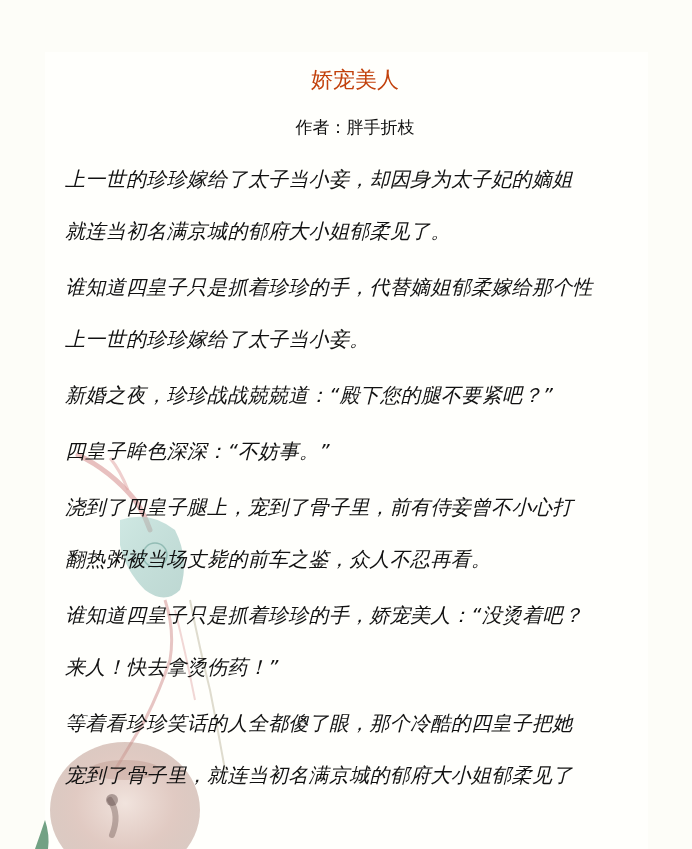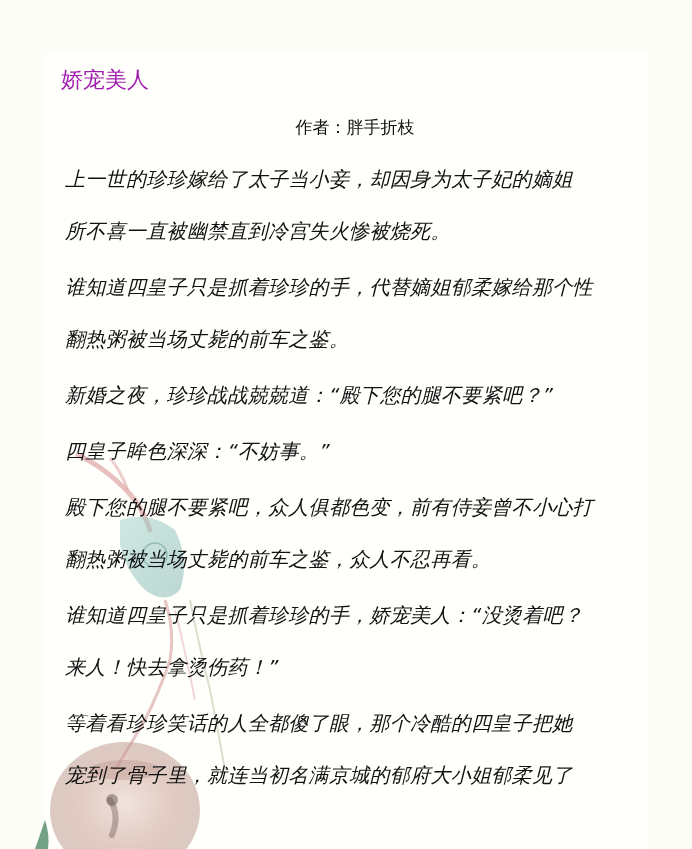--- a/index.html
+++ b/index.html
@@ -31,27 +31,27 @@
       height: 849px;
       pointer-events: none;
     }
     .content {
       position: absolute;
       left: 61px;
       top: 60px;
       width: 590px;
     }
     .title {
-      text-align: left;
+      text-align: center;
       font-size: 22px;
       line-height: 30px;
       margin: 5px 0 0 0;
       padding-left: 0;
       width: 588px;
-      color: #a21caf;
+      color: #c2410c;
       font-weight: normal;
     }
     .author {
       text-align: center;
       font-size: 17px;
       line-height: 24px;
       margin-top: 20px;
       width: 588px;
     }
     .intro-label {
@@ -106,34 +106,34 @@
   <path d="M35 849 Q40 835 45 820 Q50 835 48 849 Z" fill="#4f8a66" opacity="0.8"></path>
 </svg>
 
 <div class="content">
   <h1 class="title">娇宠美人</h1>
   <div class="author">作者：胖手折枝</div>
 
   <div class="para-block" style="margin-top:14px;">
     <p class="para">
       <span class="line">上一世的珍珍嫁给了太子当小妾，却因身为太子妃的嫡姐</span>
-      <span class="line">所不喜一直被幽禁直到冷宫失火惨被烧死。</span>
+      <span class="line">就连当初名满京城的郁府大小姐郁柔见了。</span>
     </p>
     <p class="para">
       <span class="line">谁知道四皇子只是抓着珍珍的手，代替嫡姐郁柔嫁给那个性</span>
-      <span class="line">翻热粥被当场丈毙的前车之鉴。</span>
+      <span class="line">上一世的珍珍嫁给了太子当小妾。</span>
     </p>
     <p class="para">
       <span class="line">新婚之夜，珍珍战战兢兢道：“殿下您的腿不要紧吧？”</span>
     </p>
     <p class="para">
       <span class="line">四皇子眸色深深：“不妨事。”</span>
     </p>
     <p class="para">
-      <span class="line">殿下您的腿不要紧吧，众人俱都色变，前有侍妾曾不小心打</span>
+      <span class="line">浇到了四皇子腿上，宠到了骨子里，前有侍妾曾不小心打</span>
       <span class="line">翻热粥被当场丈毙的前车之鉴，众人不忍再看。</span>
     </p>
     <p class="para">
       <span class="line">谁知道四皇子只是抓着珍珍的手，娇宠美人：“没烫着吧？</span>
       <span class="line">来人！快去拿烫伤药！”</span>
     </p>
     <p class="para">
       <span class="line">等着看珍珍笑话的人全都傻了眼，那个冷酷的四皇子把她</span>
       <span class="line">宠到了骨子里，就连当初名满京城的郁府大小姐郁柔见了</span>
     </p>

